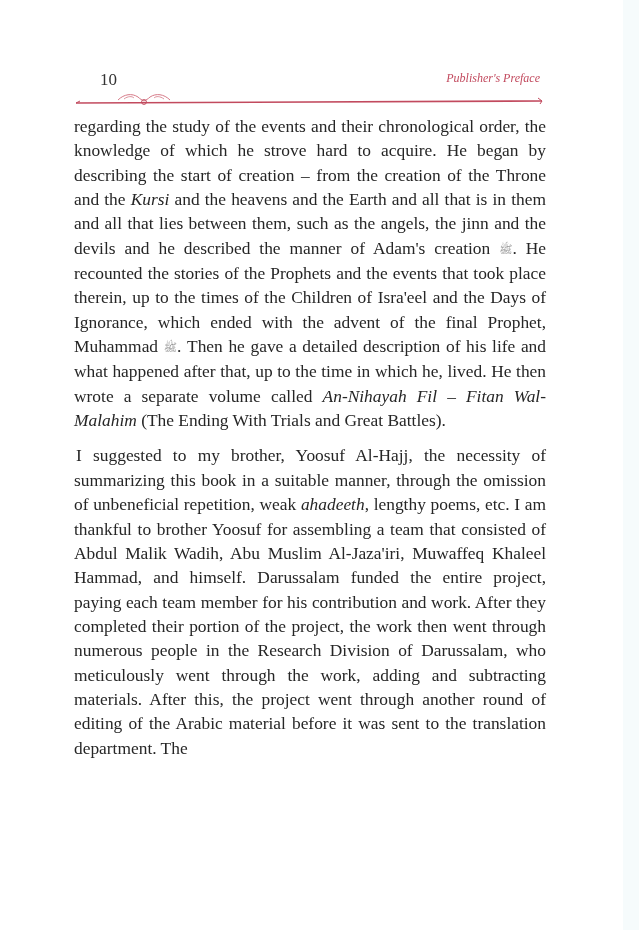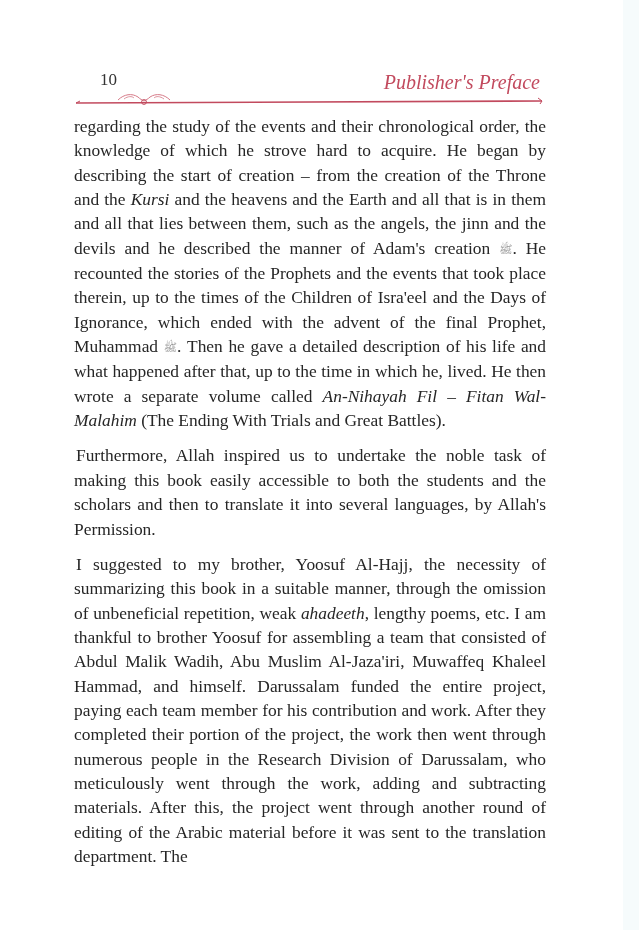--- a/index.html
+++ b/index.html
@@ -16,21 +16,21 @@
   }
   .header {
     position: absolute; left: 74px; top: 70px; width: 468px; height: 30px;
   }
   .page-number {
     position: absolute; left: 26px; top: 0px;
     font-size: 17px; color: #333;
   }
   .running-title {
     position: absolute; right: 2px; top: 1px;
-    font-size: 20px; font-style: italic; color: #c24a5e;
+    font-size: 12px; font-style: italic; color: #c24a5e;
   }
   .rule {
     position: absolute; left: 0; top: 24px; width: 470px; height: 12px;
   }
   .body-text {
     position: absolute; left: 74px; top: 114px; width: 472px;
     font-size: 17.4px; line-height: 24.35px;
     text-align: justify; color: #262626;
   }
   .body-text p { margin: 0; }
@@ -50,15 +50,14 @@
     <path d="M2 9 L468 7" stroke="#c24a5e" stroke-width="1.6" fill="none"></path>
     <path d="M2 9 L6 7 M464 4 L468 7 L466 10" stroke="#c24a5e" stroke-width="1" fill="none"></path>
     <path d="M44 6 C50 0 58 -1 64 3 C66 5 68 6 70 7 C72 6 74 5 76 3 C82 -1 90 0 96 6" stroke="#d67a88" stroke-width="1" fill="none"></path>
     <path d="M50 5 C54 2 58 2 60 4 M90 5 C86 2 82 2 80 4" stroke="#d67a88" stroke-width="0.8" fill="none"></path>
     <circle cx="70" cy="8" r="2.4" fill="none" stroke="#c24a5e" stroke-width="1"></circle>
   </svg>
 </div>
 
 <div class="body-text">
   <p><span>regarding the study of the events and their chronological order, the knowledge of which he strove hard to acquire. He began by describing the start of creation – from the creation of the Throne and the </span><i>Kursi</i><span> and the heavens and the Earth and all that is in them and all that lies between them, such as the angels, the jinn and the devils and he described the manner of Adam's creation </span><span class="hon">ﷺ</span><span>. He recounted the stories of the Prophets and the events that took place therein, up to the times of the Children of Isra'eel and the Days of Ignorance, which ended with the advent of the final Prophet, Muhammad </span><span class="hon">ﷺ</span><span>. Then he gave a detailed description of his life and what happened after that, up to the time in which he, lived. He then wrote a separate volume called </span><i>An-Nihayah Fil – Fitan Wal-Malahim</i><span> (The Ending With Trials and Great Battles).</span></p>
-  <p>Furthermore, Allah inspired us to undertake the noble task of making this book easily accessible to both the students and the scholars and then to translate it into several languages, by Allah's Permission.</p>
   <p><span>I suggested to my brother, Yoosuf Al-Hajj, the necessity of summarizing this book in a suitable manner, through the omission of unbeneficial repetition, weak </span><i>ahadeeth</i><span>, lengthy poems, etc. I am thankful to brother Yoosuf for assembling a team that consisted of Abdul Malik Wadih, Abu Muslim Al-Jaza'iri, Muwaffeq Khaleel Hammad, and himself. Darussalam funded the entire project, paying each team member for his contribution and work. After they completed their portion of the project, the work then went through numerous people in the Research Division of Darussalam, who meticulously went through the work, adding and subtracting materials. After this, the project went through another round of editing of the Arabic material before it was sent to the translation department. The</span></p>
 </div>
 
 </body></html>

